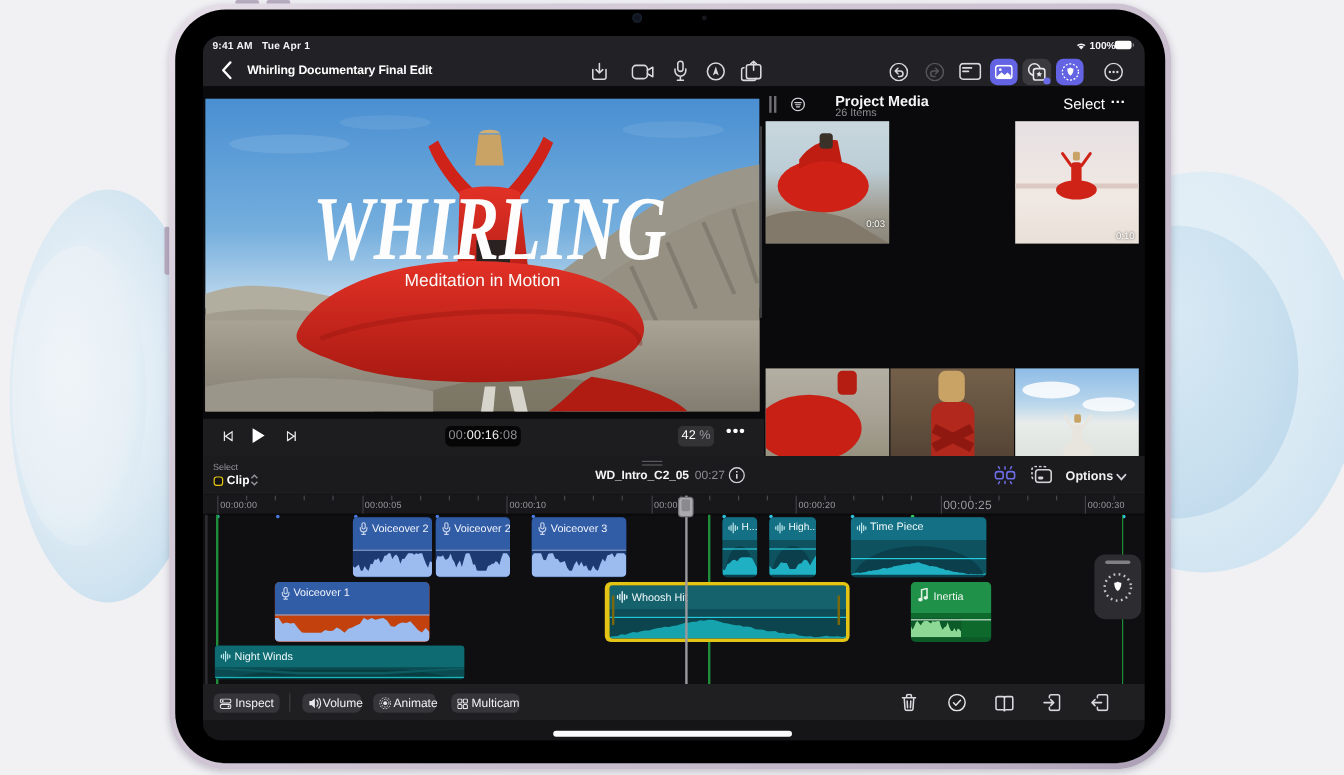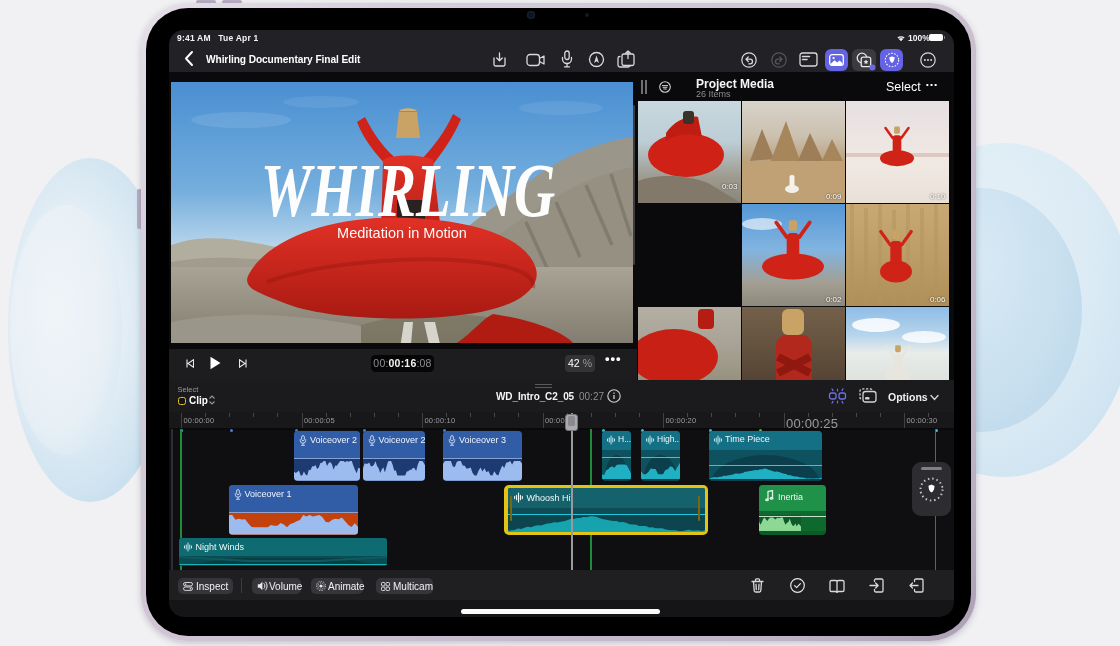--- a/index.html
+++ b/index.html
@@ -156,21 +156,21 @@
 <div class="abs" style="left:0;top:319px;width:468px;height:31px;background:#1d1d1f"></div>
 <svg class="abs" style="left:17px;top:328.5px" width="8" height="9" viewBox="0 0 8 9">
         <path d="M1 0.5 v8 M7.5 0.8 L2 4.5 L7.5 8.2 Z" stroke="#e8e8ea" fill="none" stroke-width="1.1"></path>
       </svg>
 <svg class="abs" style="left:41px;top:326px" width="11" height="14" viewBox="0 0 11 14">
         <path d="M0.5 0.8 L10.5 7 L0.5 13.2 Z" fill="#fff"></path>
       </svg>
 <svg class="abs" style="left:70px;top:328.5px" width="8" height="9" viewBox="0 0 8 9">
         <path d="M7 0.5 v8 M0.5 0.8 L6 4.5 L0.5 8.2 Z" stroke="#e8e8ea" fill="none" stroke-width="1.1"></path>
       </svg>
-<div class="abs" style="left:202px;top:325px;width:63px;height:16.5px;border-radius:4.5px;background:#060607;text-align:center;line-height:16.5px;font-size:10.5px;letter-spacing:.2px"><span style="color:#8e8e93">00:</span><span style="color:#f2f2f2;font-weight:bold">00:16</span><span style="color:#8e8e93">:08</span></div>
+<div class="abs" style="left:202px;top:325px;width:63px;height:16.5px;border-radius:4.5px;background:#060607;text-align:center;line-height:16.5px;font-size:10.5px;letter-spacing:.2px"><span style="color:#8e8e93">00:</span><span style="color:#f2f2f2;font-weight:normal">00:16</span><span style="color:#8e8e93">:08</span></div>
 <div class="abs" style="left:396px;top:325px;width:30px;height:16.5px;border-radius:4px;background:#333336;text-align:center;line-height:16.5px;font-size:10.5px"><span style="color:#fff">42</span> <span style="color:#98989d">%</span></div>
 <div class="abs" style="left:436px;top:321px;font-size:13px;color:#fff;letter-spacing:1px;font-weight:bold">•••</div>
 
 <div class="abs" style="left:468px;top:42px;width:317px;height:338px;background:#0a0a0c"></div>
 <div class="abs" style="left:472px;top:50px;width:1.5px;height:14px;background:#6e6e73"></div>
 <div class="abs" style="left:476px;top:50px;width:1.5px;height:14px;background:#6e6e73"></div>
 <svg class="abs" style="left:490px;top:51px" width="12" height="12" viewBox="0 0 12 12">
 <circle cx="6" cy="6" r="5.3" stroke="#d2d2d6" fill="none" stroke-width="1.1"></circle>
 <path d="M3.4 4.6 h5.2 M4 6.3 h4 M4.7 8 h2.6" stroke="#d2d2d6" stroke-width="1" fill="none" stroke-linecap="round"></path>
       </svg>
@@ -181,62 +181,30 @@
 <div class="abs" style="left:464px;top:75px;width:2px;height:160px;background:#3c3c3f;border-radius:1px"></div>
 
 <div class="abs" style="left:468.5px;top:71px;width:103px;height:102px;background:linear-gradient(180deg,#c9d8de 0%,#bccdd6 40%,#9e9a8e 75%,#8a857a 100%);overflow:hidden">
 <svg width="103" height="102" viewBox="0 0 103 102">
           <ellipse cx="48" cy="54" rx="38" ry="22" fill="#cf2116"></ellipse>
           <path d="M28 32 C36 20 50 14 60 16 L64 36 C53 32 40 32 28 40 Z" fill="#c01d12"></path>
           <rect x="45" y="10" width="11" height="13" rx="3" fill="#3a3128"></rect>
           <path d="M0 80 C20 72 50 74 70 82 L103 102 L0 102 Z" fill="#83796b"></path>
         </svg>
 <div class="abs" style="right:3px;bottom:12px;font-size:8px;color:#fff;text-shadow:0 0 2px rgba(0,0,0,.8)">0:03</div>
-</div>
-<div class="abs" style="left:572.5px;top:71px;width:103px;height:102px;background:linear-gradient(180deg,#d8d3cb 0%,#cbc0ae 35%,#b59a74 65%,#c3a57c 100%);overflow:hidden">
-<svg width="103" height="102" viewBox="0 0 103 102">
-          <path d="M8 60 L20 28 L32 58 Z" fill="#9d7e58"></path>
-          <path d="M28 62 L44 20 L58 60 Z" fill="#a8865c"></path>
-          <path d="M55 62 L68 32 L82 62 Z" fill="#9d7e58"></path>
-          <path d="M78 64 L90 38 L103 64 Z" fill="#a8865c"></path>
-          <rect y="60" width="103" height="42" fill="#c0a176"></rect>
-          <ellipse cx="50" cy="88" rx="7" ry="4" fill="#f2efe8"></ellipse>
-          <rect x="47.5" y="74" width="5" height="12" rx="2" fill="#f5f2ea"></rect>
-        </svg>
-<div class="abs" style="right:3px;bottom:2px;font-size:8px;color:#fff;text-shadow:0 0 2px rgba(0,0,0,.8)">0:09</div>
 </div>
 <div class="abs" style="left:676.5px;top:71px;width:103px;height:102px;background:linear-gradient(180deg,#e6e0e3 0%,#eee6e2 45%,#f0e9e3 60%,#e9e0d8 100%);overflow:hidden">
 <svg width="103" height="102" viewBox="0 0 103 102">
           <path d="M0 52 h103 v4 h-103 Z" fill="#dcc9c4"></path>
           <ellipse cx="51" cy="57.2" rx="17" ry="8" fill="#d02318"></ellipse>
           <rect x="46.68" y="34.16" width="8.64" height="18.72" rx="2.88" fill="#d02318"></rect>
           <path d="M46.68 37.04 L39.480000000000004 26.96 M55.32 37.04 L62.519999999999996 26.96" stroke="#d02318" stroke-width="2.52" stroke-linecap="round"></path>
           <rect x="48.12" y="25.52" width="5.76" height="7.199999999999999" rx="1.44" fill="#c9a266"></rect>
         </svg>
 <div class="abs" style="right:3px;bottom:2px;font-size:8px;color:#fff;text-shadow:0 0 2px rgba(0,0,0,.8)">0:10</div>
-</div>
-<div class="abs" style="left:572.5px;top:174px;width:103px;height:102px;background:linear-gradient(180deg,#5598d6 0%,#82b4e0 45%,#a39e92 78%,#8e897d 100%);overflow:hidden">
-<svg width="103" height="102" viewBox="0 0 103 102">
-          <ellipse cx="20" cy="20" rx="20" ry="6" fill="#fff" opacity="0.6"></ellipse>
-          <ellipse cx="51" cy="62.5" rx="31" ry="13" fill="#d02318"></ellipse>
-          <rect x="44.7" y="28.9" width="12.600000000000001" height="27.3" rx="4.2" fill="#d02318"></rect>
-          <path d="M44.7 33.099999999999994 L34.2 18.4 M57.3 33.099999999999994 L67.8 18.4" stroke="#d02318" stroke-width="3.6750000000000003" stroke-linecap="round"></path>
-          <rect x="46.8" y="16.299999999999997" width="8.4" height="10.5" rx="2.1" fill="#c9a266"></rect>
-        </svg>
-<div class="abs" style="right:3px;bottom:2px;font-size:8px;color:#fff;text-shadow:0 0 2px rgba(0,0,0,.8)">0:02</div>
-</div>
-<div class="abs" style="left:676.5px;top:174px;width:103px;height:102px;background:linear-gradient(180deg,#c8a973 0%,#bc9c66 55%,#ae8f58 100%);overflow:hidden">
-<svg width="103" height="102" viewBox="0 0 103 102">
-          <path d="M6 0 v102 M20 4 v98 M34 0 v102 M48 6 v96 M62 0 v102 M76 4 v98 M90 0 v102" stroke="#b3945f" stroke-width="4" opacity="0.5"></path>
-          <ellipse cx="50" cy="67.5" rx="16" ry="11" fill="#d02318"></ellipse>
-          <rect x="44.3" y="37.1" width="11.399999999999999" height="24.7" rx="3.8" fill="#d02318"></rect>
-          <path d="M44.3 40.900000000000006 L34.8 27.6 M55.7 40.900000000000006 L65.2 27.6" stroke="#d02318" stroke-width="3.3249999999999997" stroke-linecap="round"></path>
-          <rect x="46.2" y="25.700000000000003" width="7.6" height="9.5" rx="1.9" fill="#c9a266"></rect>
-        </svg>
-<div class="abs" style="right:3px;bottom:2px;font-size:8px;color:#fff;text-shadow:0 0 2px rgba(0,0,0,.8)">0:06</div>
 </div>
 <div class="abs" style="left:468.5px;top:277px;width:103px;height:73px;background:linear-gradient(180deg,#b3afa2 0%,#a8a396 50%,#97927f 100%);overflow:hidden">
 <svg width="103" height="102" viewBox="0 0 103 102">
           <ellipse cx="36" cy="50" rx="44" ry="28" fill="#c92015"></ellipse>
           <rect x="60" y="2" width="16" height="20" rx="4" fill="#b51d12"></rect>
         </svg>
 </div>
 <div class="abs" style="left:572.5px;top:277px;width:103px;height:73px;background:linear-gradient(180deg,#74604a 0%,#64523f 55%,#554435 100%);overflow:hidden">
 <svg width="103" height="102" viewBox="0 0 103 102">
           <rect x="34" y="28" width="36" height="74" rx="10" fill="#b3281c"></rect>
@@ -312,21 +280,21 @@
       <div class="abs" style="left:421.7px;top:383px;width:1px;height:4px;background:#47474c"></div>
       <div class="abs" style="left:445.8px;top:383px;width:1px;height:4px;background:#47474c"></div>
       <div class="abs" style="left:469.9px;top:383px;width:1px;height:4px;background:#47474c"></div>
       <div class="abs" style="left:494.0px;top:383px;width:1px;height:15px;background:#3f3f44"></div>
       <div class="abs" style="left:496.5px;top:385.5px;font-size:7.5px;color:#9a9aa0;letter-spacing:.2px">00:00:20</div>
       <div class="abs" style="left:518.1px;top:383px;width:1px;height:4px;background:#47474c"></div>
       <div class="abs" style="left:542.2px;top:383px;width:1px;height:4px;background:#47474c"></div>
       <div class="abs" style="left:566.3px;top:383px;width:1px;height:4px;background:#47474c"></div>
       <div class="abs" style="left:590.4px;top:383px;width:1px;height:4px;background:#47474c"></div>
       <div class="abs" style="left:614.5px;top:383px;width:1px;height:15px;background:#3f3f44"></div>
-      <div class="abs" style="left:617.0px;top:385.5px;font-size:13px;color:#9a9aa0;letter-spacing:.2px">00:00:25</div>
+      <div class="abs" style="left:617.0px;top:385.5px;font-size:10px;color:#9a9aa0;letter-spacing:.2px">00:00:25</div>
       <div class="abs" style="left:638.6px;top:383px;width:1px;height:4px;background:#47474c"></div>
       <div class="abs" style="left:662.7px;top:383px;width:1px;height:4px;background:#47474c"></div>
       <div class="abs" style="left:686.8px;top:383px;width:1px;height:4px;background:#47474c"></div>
       <div class="abs" style="left:710.9px;top:383px;width:1px;height:4px;background:#47474c"></div>
       <div class="abs" style="left:735.0px;top:383px;width:1px;height:15px;background:#3f3f44"></div>
       <div class="abs" style="left:737.5px;top:385.5px;font-size:7.5px;color:#9a9aa0;letter-spacing:.2px">00:00:30</div>
       <div class="abs" style="left:759.1px;top:383px;width:1px;height:4px;background:#47474c"></div>
 <div class="abs" style="left:11.0px;top:398.8px;width:3.4px;height:3.4px;border-radius:50%;background:#31c3dc"></div>
 <div class="abs" style="left:60.5px;top:398.8px;width:3.4px;height:3.4px;border-radius:50%;background:#4a7ae0"></div>
 <div class="abs" style="left:125.5px;top:398.8px;width:3.4px;height:3.4px;border-radius:50%;background:#4a7ae0"></div>

